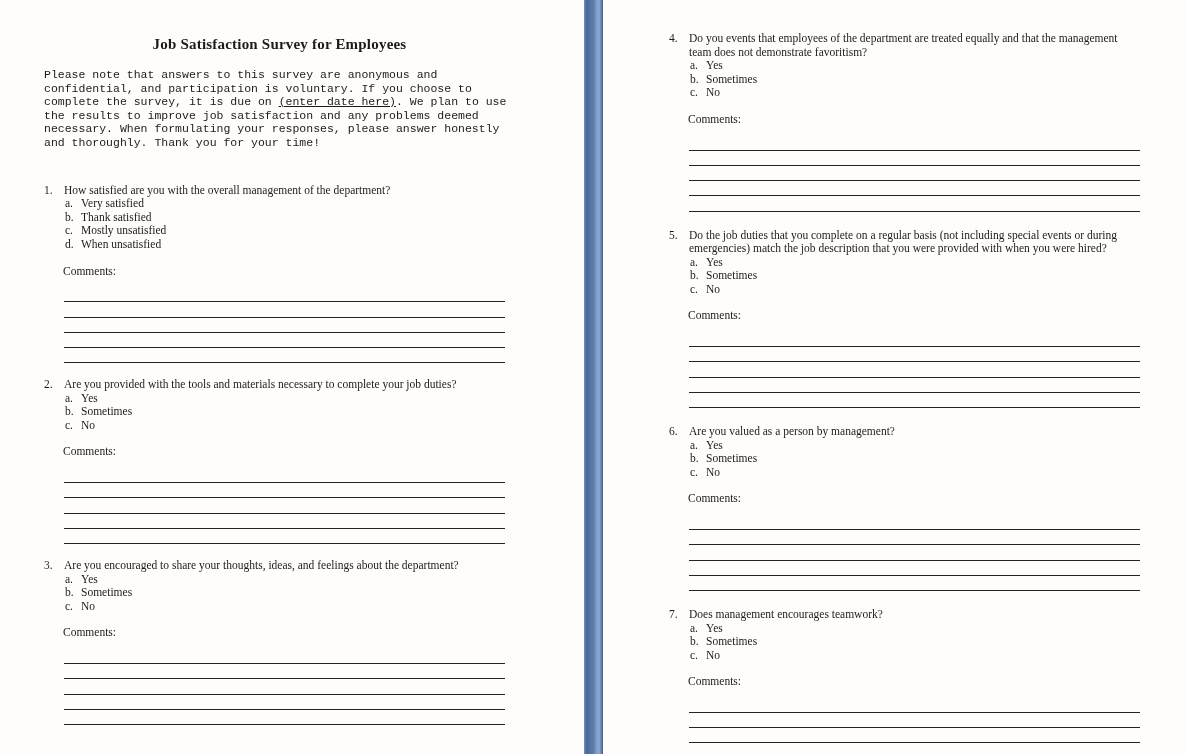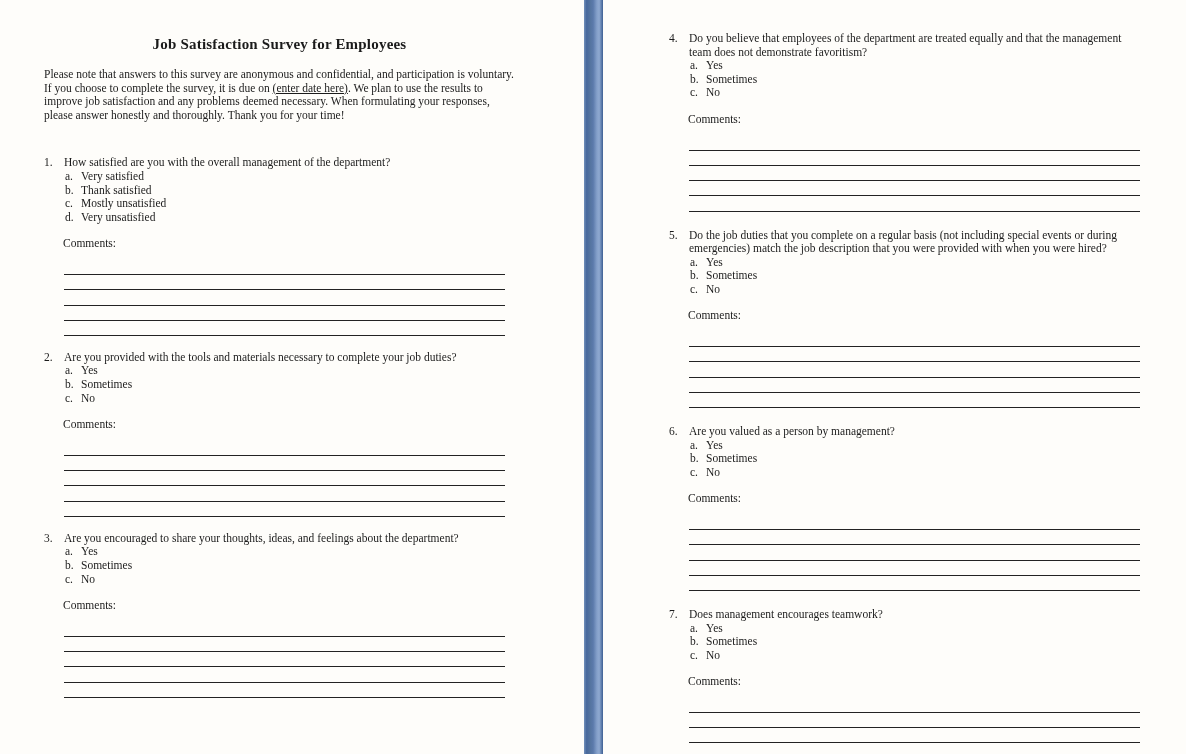--- a/index.html
+++ b/index.html
@@ -25,21 +25,21 @@
   }
 
   .doc-title {
     text-align:center;
     font-weight:bold;
     font-size:15px;
     line-height:17px;
     margin-bottom:15px;
     letter-spacing:0.2px;
   }
-  .intro { white-space:pre-wrap; margin-bottom:14px; }
+  .intro { white-space:pre-wrap; margin-bottom:14px;font-family:Liberation Mono, monospace; }
   .underline { text-decoration:underline; }
   .signature { margin-bottom:0; }
 
   .question { margin-top:15px; }
   .question.first-left  { margin-top:34px; }
   .question.first-right { margin-top:0; }
   .question.gap-right   { margin-top:17px; }
 
   .q-row { display:flex; }
   .q-num { flex:0 0 20px; }
@@ -81,21 +81,21 @@
         <div class="opt">
             <span class="opt-letter">b.</span>
             <span>Thank satisfied</span>
           </div>
         <div class="opt">
             <span class="opt-letter">c.</span>
             <span>Mostly unsatisfied</span>
           </div>
         <div class="opt">
             <span class="opt-letter">d.</span>
-            <span>Very unsatisfied</span>
+            <span>When unsatisfied</span>
           </div>
       </div>
       <div class="comments-label">Comments:</div>
       <div class="clines">
           <div class="cline"></div>
           <div class="cline"></div>
           <div class="cline"></div>
           <div class="cline"></div>
           <div class="cline"></div>
         </div>
@@ -160,21 +160,21 @@
     </div>
   </div>
 
   <div class="divider"></div>
 
   <div class="page right">
 
     <div class="question first-right">
       <div class="q-row">
         <span class="q-num">4.</span>
-        <span class="q-text">Do you believe that employees of the department are treated equally and that the management team does not demonstrate favoritism?</span>
+        <span class="q-text">Do you events that employees of the department are treated equally and that the management team does not demonstrate favoritism?</span>
       </div>
       <div class="opts">
         <div class="opt">
             <span class="opt-letter">a.</span>
             <span>Yes</span>
           </div>
         <div class="opt">
             <span class="opt-letter">b.</span>
             <span>Sometimes</span>
           </div>

